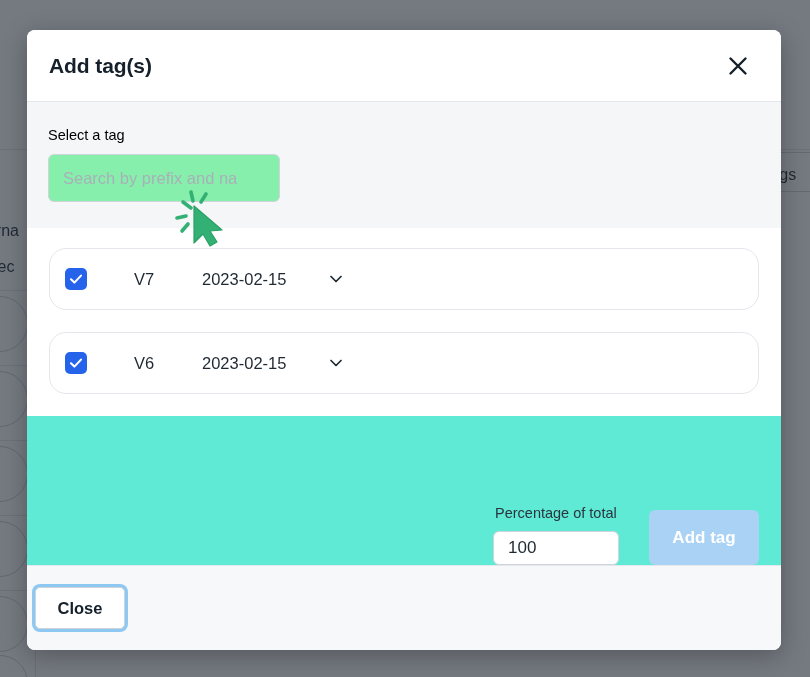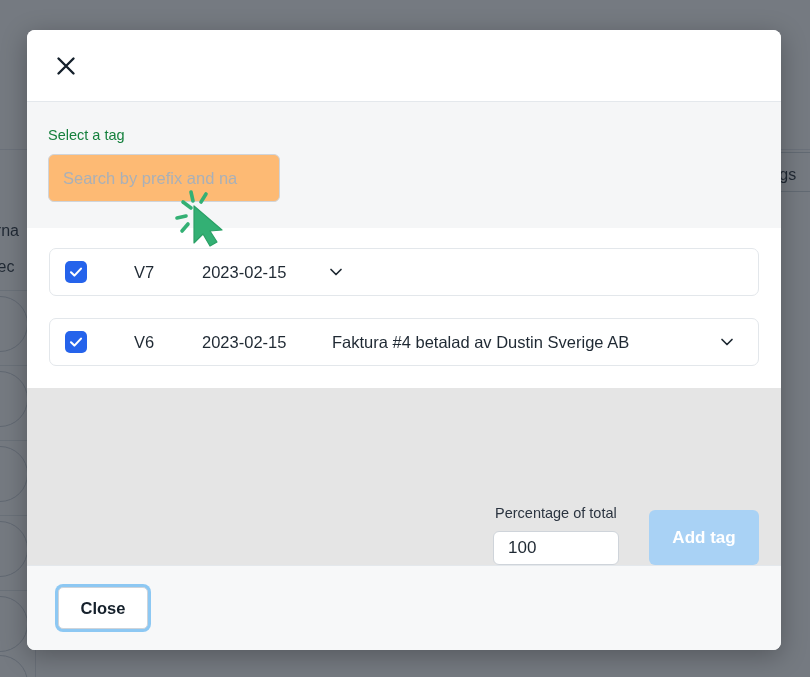--- a/index.html
+++ b/index.html
@@ -140,51 +140,51 @@
   
   .search-zone {
     background: #f5f6f7;
     padding: 25px 0 26px 21px;
     flex: 0 0 auto;
     position: relative;
   }
 
   .field-label {
     font-size: 14.5px;
-    color: #15803d;
+    color: #000000;
     margin-bottom: 11px;
   }
 
   .search-input {
     width: 232px;
     height: 48px;
     border: 1px solid #cfd4da;
     border-radius: 6px;
-    background: #fdba74;
+    background: #86efac;
     padding: 0 14px;
     font-size: 16.5px;
     color: #1f2933;
     font-family: "Liberation Sans", sans-serif;
     outline: none;
   }
   .search-input::placeholder { color: #a9b0b8; }
 
   
   .list-zone {
     padding: 20px 22px 0 22px;
     background: #ffffff;
     flex: 0 0 auto;
   }
 
   .tag-row {
     display: flex;
     align-items: center;
-    height: 48px;
+    height: 62px;
     border: 1px solid #e3e7eb;
-    border-radius: 7px;
+    border-radius: 17px;
     background: #ffffff;
     margin-bottom: 22px;
     padding: 0 19px 0 15px;
     cursor: pointer;
   }
 
   .checkbox {
     width: 22px;
     height: 22px;
     border-radius: 5px;
@@ -234,21 +234,21 @@
   }
   .chevron svg { display: block; }
 
   
   .pct-zone {
     display: flex;
     align-items: flex-end;
     justify-content: flex-end;
     gap: 30px;
     padding: 22px 22px 0 0;
-    background: #e5e5e5;
+    background: #5eead4;
     flex: 1 1 auto;
   }
 
   .pct-group { display: flex; flex-direction: column; }
 
   .pct-label {
     font-size: 14.5px;
     color: #2b3440;
     margin-bottom: 10px;
     margin-left: 2px;
@@ -281,21 +281,21 @@
   }
 
   
   .modal-footer {
     flex: 0 0 85px;
     height: 85px;
     background: #f7f8f9;
     border-top: 1px solid #e4e8ec;
     display: flex;
     align-items: center;
-    padding-left: 31px;
+    padding-left: 8px;
   }
 
   .close-action {
     min-width: 90px;
     height: 42px;
     background: #ffffff;
     border: 1px solid #cfd4da;
     border-radius: 5px;
     font-size: 16.5px;
     font-weight: bold;
@@ -342,20 +342,21 @@
     <div class="bg-rowline" style="top:590px"></div>
     <div class="bg-pillbox" style="top:596px"></div>
     <div class="bg-pillbox" style="top:655px"></div>
   </div>
 
   <div class="overlay"></div>
 
   <div class="modal">
 
     <div class="modal-header">
+      <div class="modal-title">Add tag(s)</div>
       <button class="close-btn">
         <span>
           <svg width="22" height="22" viewBox="0 0 22 22" fill="none">
             <path d="M3.5 3.5 L18.5 18.5 M18.5 3.5 L3.5 18.5" stroke="currentColor" stroke-width="2.4" stroke-linecap="round"></path>
           </svg>
         </span>
       </button>
     </div>
 
     <div class="search-zone">
@@ -381,21 +382,20 @@
       </div>
 
       <div class="tag-row">
         <span class="checkbox">
           <svg width="14" height="14" viewBox="0 0 14 14" fill="none">
             <path d="M2 7.3 L5.4 10.6 L12 3.6" stroke="#ffffff" stroke-width="2.1" stroke-linecap="round" stroke-linejoin="round"></path>
           </svg>
         </span>
         <span class="tag-prefix">V6</span>
         <span class="tag-date">2023-02-15</span>
-        <span class="tag-name">Faktura #4 betalad av Dustin Sverige AB</span>
         <span class="chevron">
           <svg width="18" height="18" viewBox="0 0 18 18" fill="none">
             <path d="M4 6.5 L9 11.5 L14 6.5" stroke="currentColor" stroke-width="1.7" stroke-linecap="round" stroke-linejoin="round"></path>
           </svg>
         </span>
       </div>
 
     </div>
 
     <div class="pct-zone">

